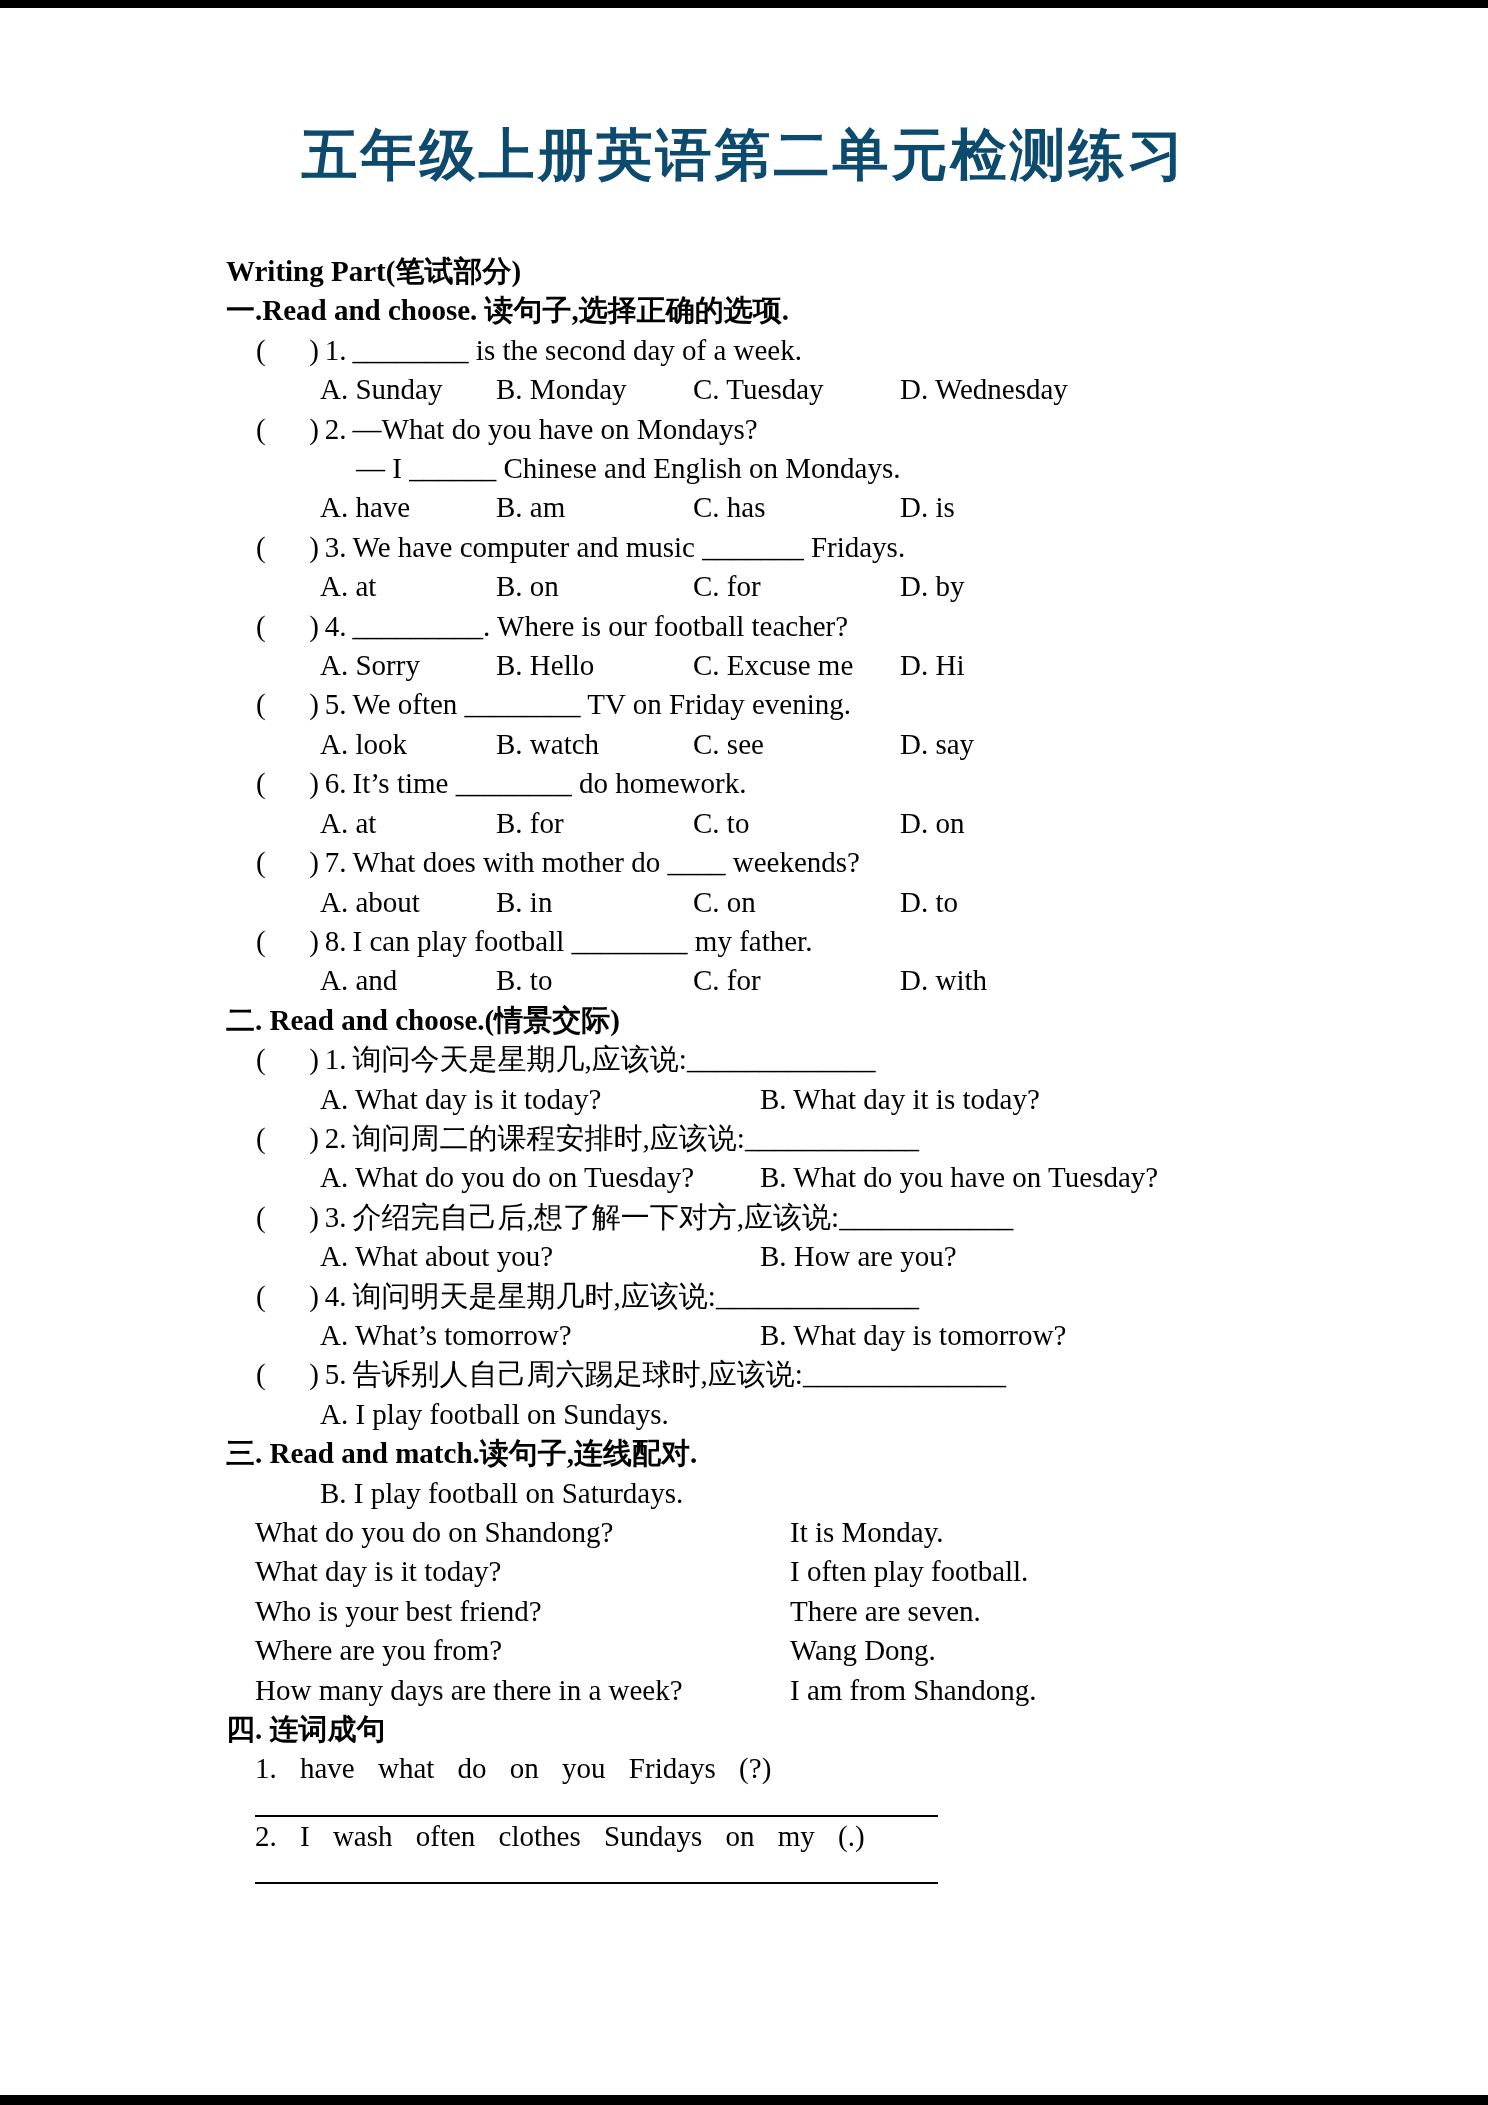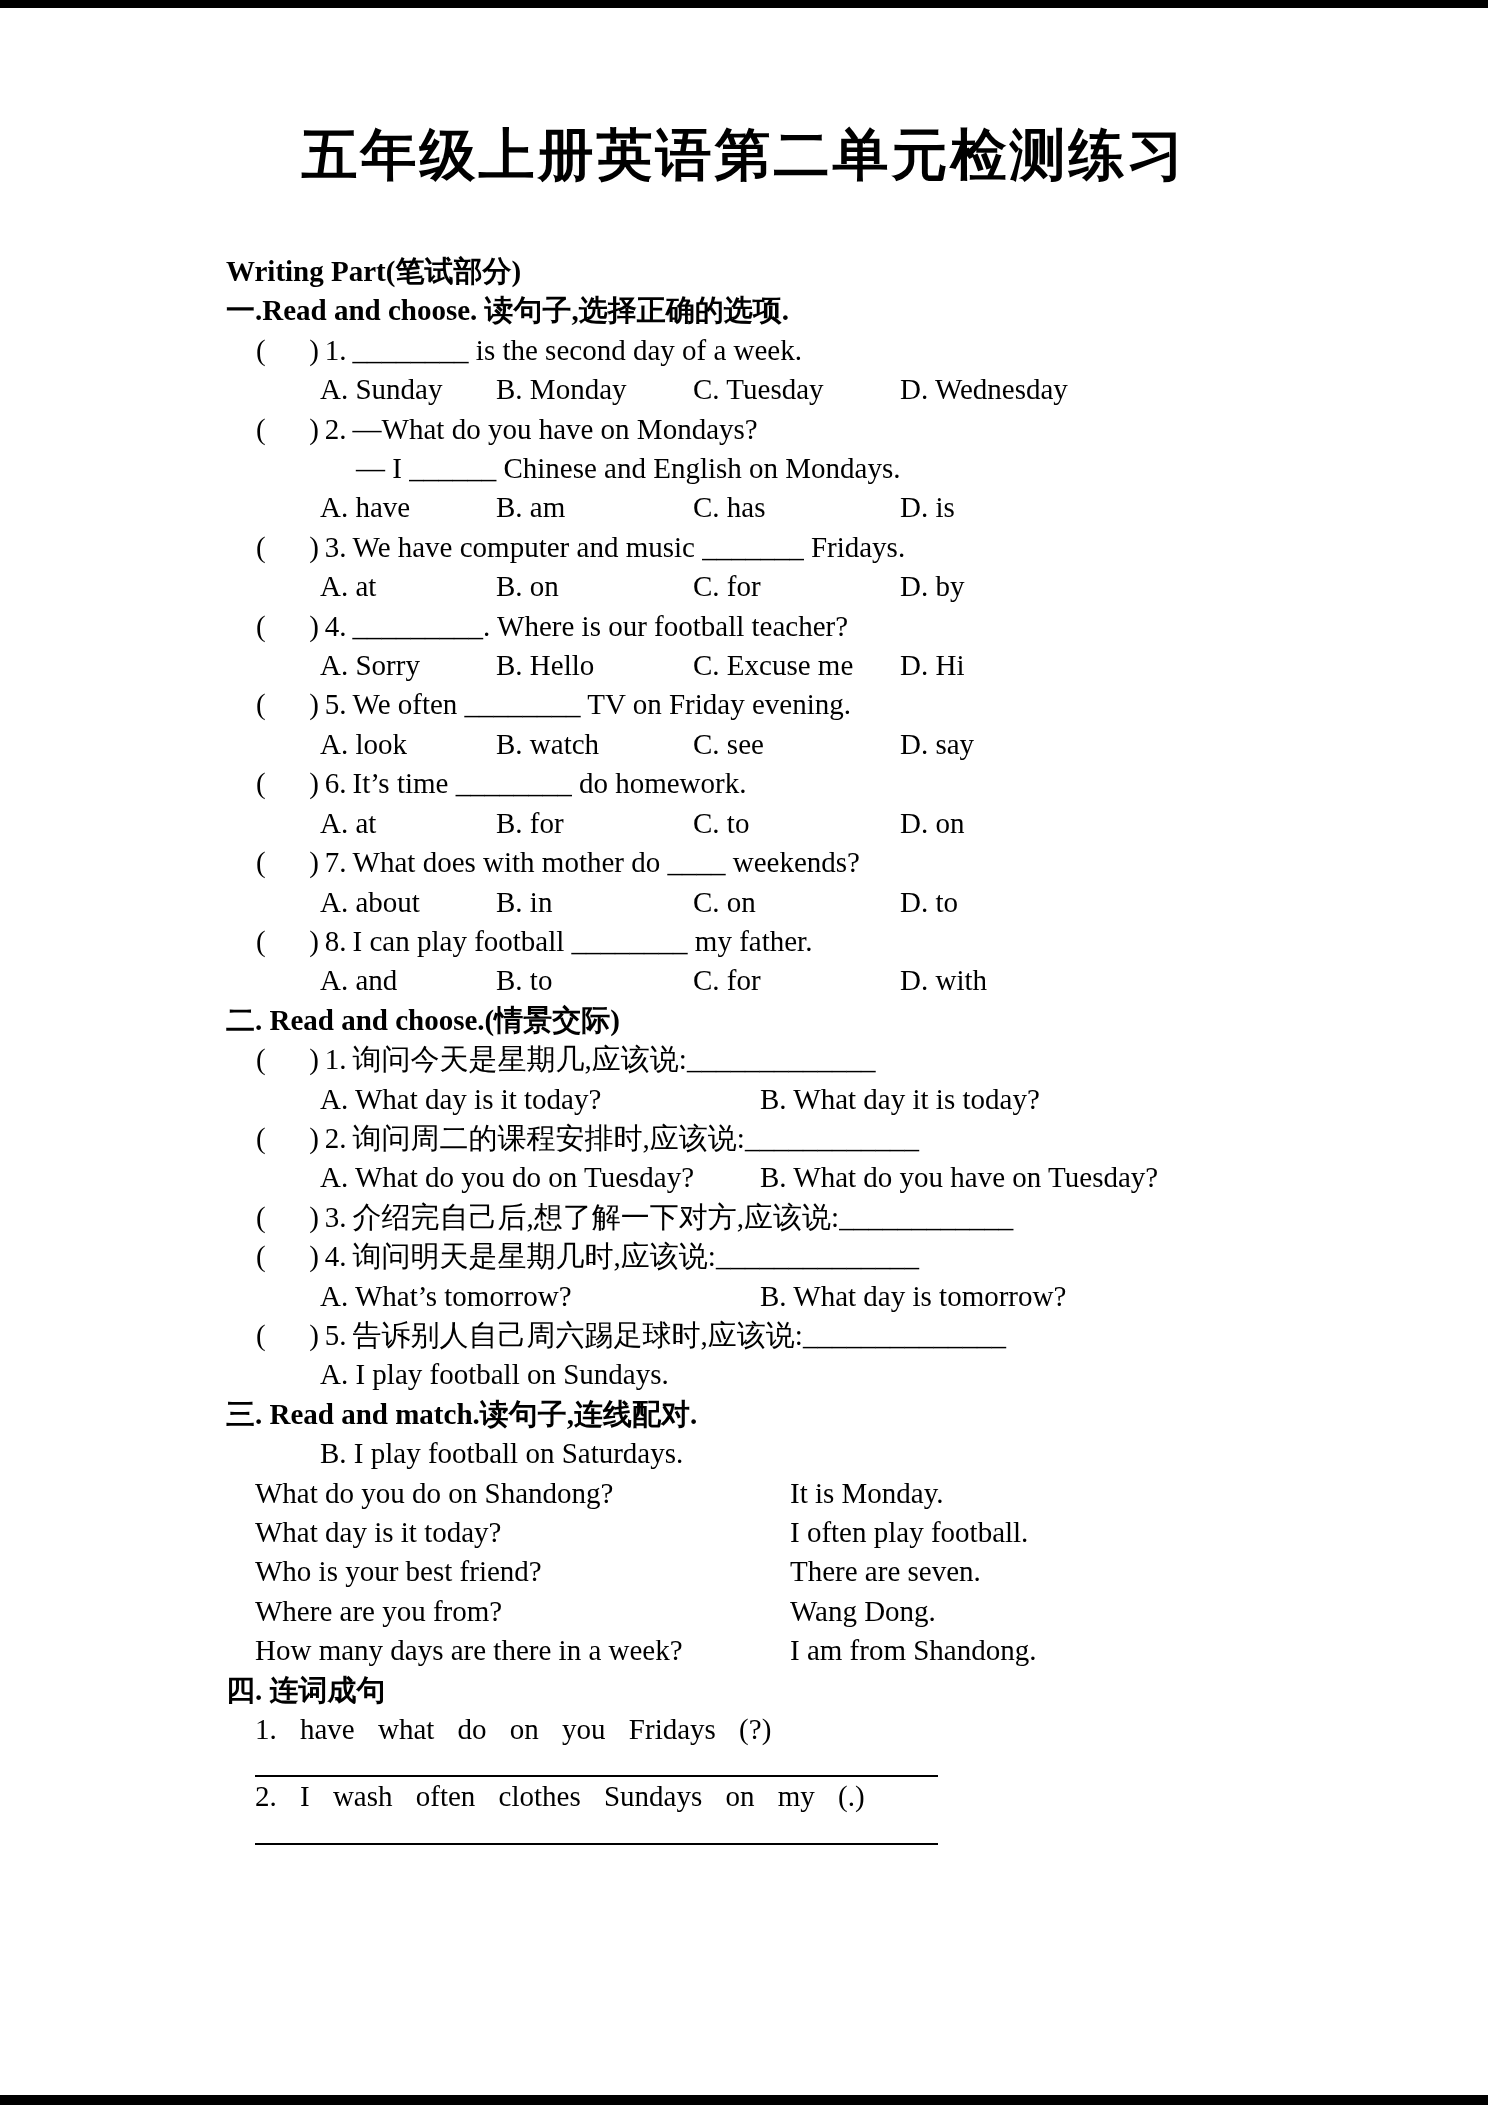--- a/index.html
+++ b/index.html
@@ -14,21 +14,21 @@
   }
   .scan-bar { position:absolute; left:0; width:100%; background:#000; }
   .scan-bar.top { top:0; height:8px; }
   .scan-bar.bottom { bottom:0; height:10px; }
 
   .title {
     position:absolute; top:118px; left:0; right:0;
     margin:0; text-align:center;
     font-family:"Liberation Sans", sans-serif;
     font-weight:700; font-size:56px; letter-spacing:3px;
-    color:#000000;
+    color:#0c4a6e;
   }
 
   .content {
     position:absolute; left:226px; top:252px; width:910px;
     font-size:29px; line-height:39.4px;
   }
   .ln { white-space:nowrap; }
   .bold { font-weight:700; }
 
   .paren { white-space:pre; margin-left:30px; }
@@ -135,20 +135,23 @@
     <div class="ln">
       <span class="paren">(      )</span><span class="qnum">2.</span><span class="qtext">询问周二的课程安排时,应该说:____________</span>
     </div>
     <div class="ln optline">
       <span class="s2a">A. What do you do on Tuesday?</span><span class="o4">B. What do you have on Tuesday?</span>
     </div>
 
     <div class="ln">
       <span class="paren">(      )</span><span class="qnum">3.</span><span class="qtext">介绍完自己后,想了解一下对方,应该说:____________</span>
     </div>
+    <div class="ln optline">
+      <span class="s2a">A. What about you?</span><span class="o4">B. How are you?</span>
+    </div>
 
     <div class="ln">
       <span class="paren">(      )</span><span class="qnum">4.</span><span class="qtext">询问明天是星期几时,应该说:______________</span>
     </div>
     <div class="ln optline">
       <span class="s2a">A. What’s tomorrow?</span><span class="o4">B. What day is tomorrow?</span>
     </div>
 
     <div class="ln">
       <span class="paren">(      )</span><span class="qnum">5.</span><span class="qtext">告诉别人自己周六踢足球时,应该说:______________</span>

